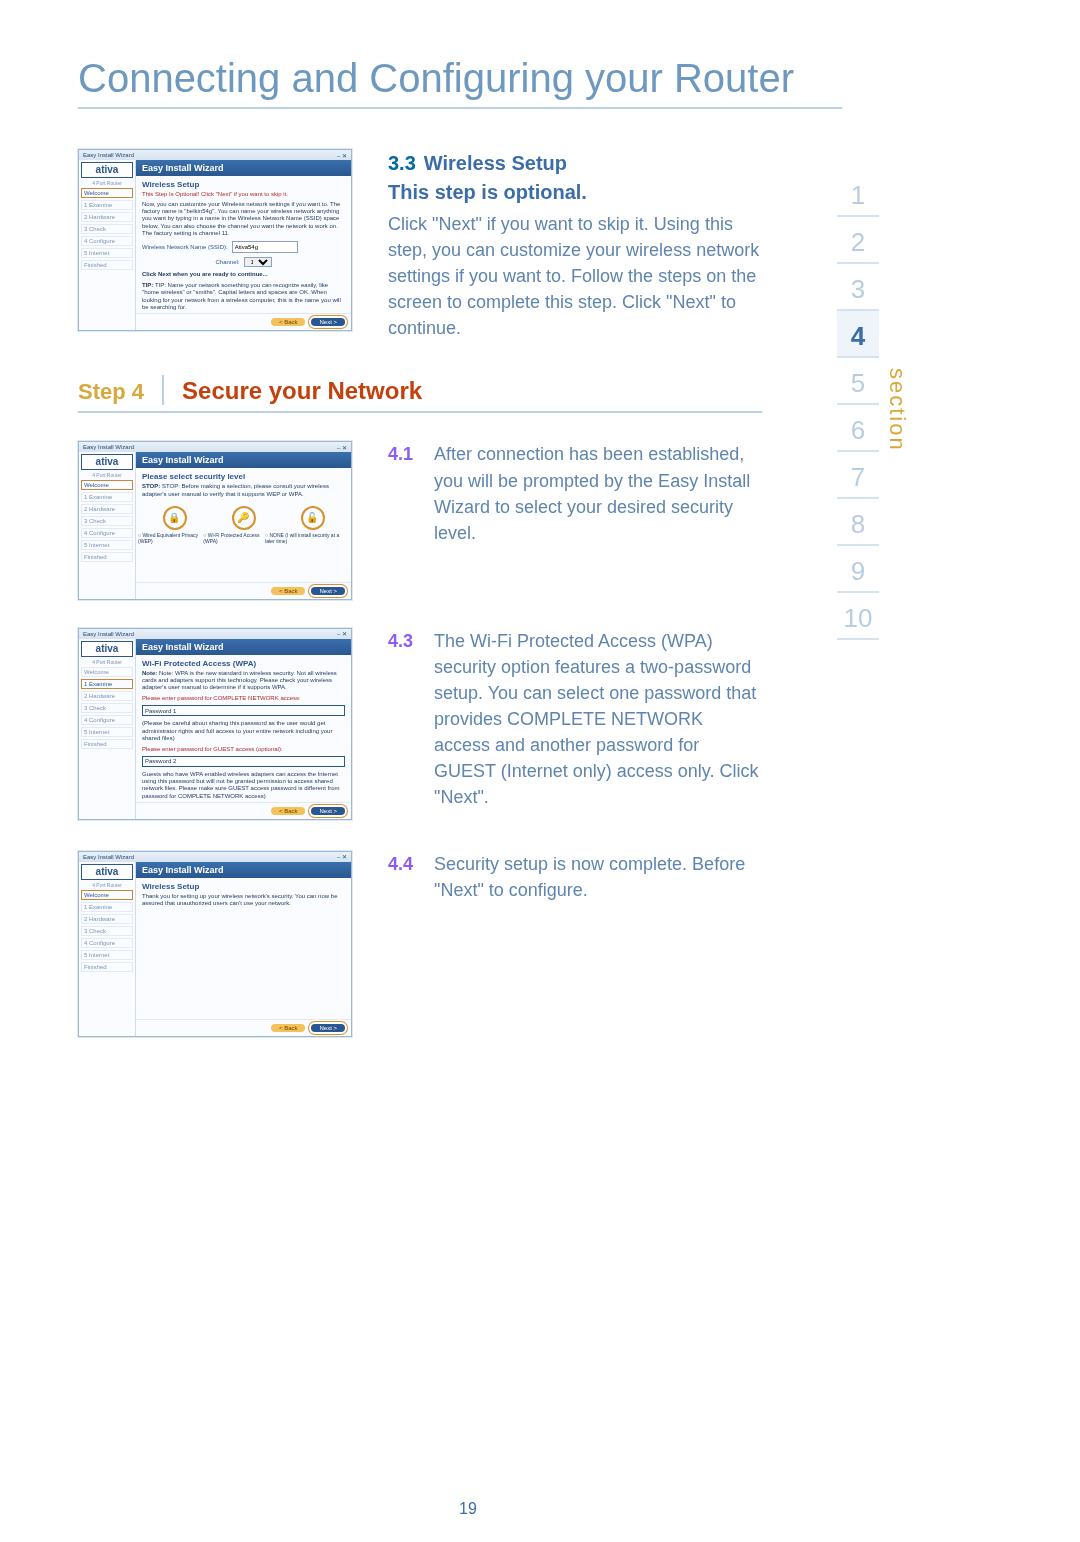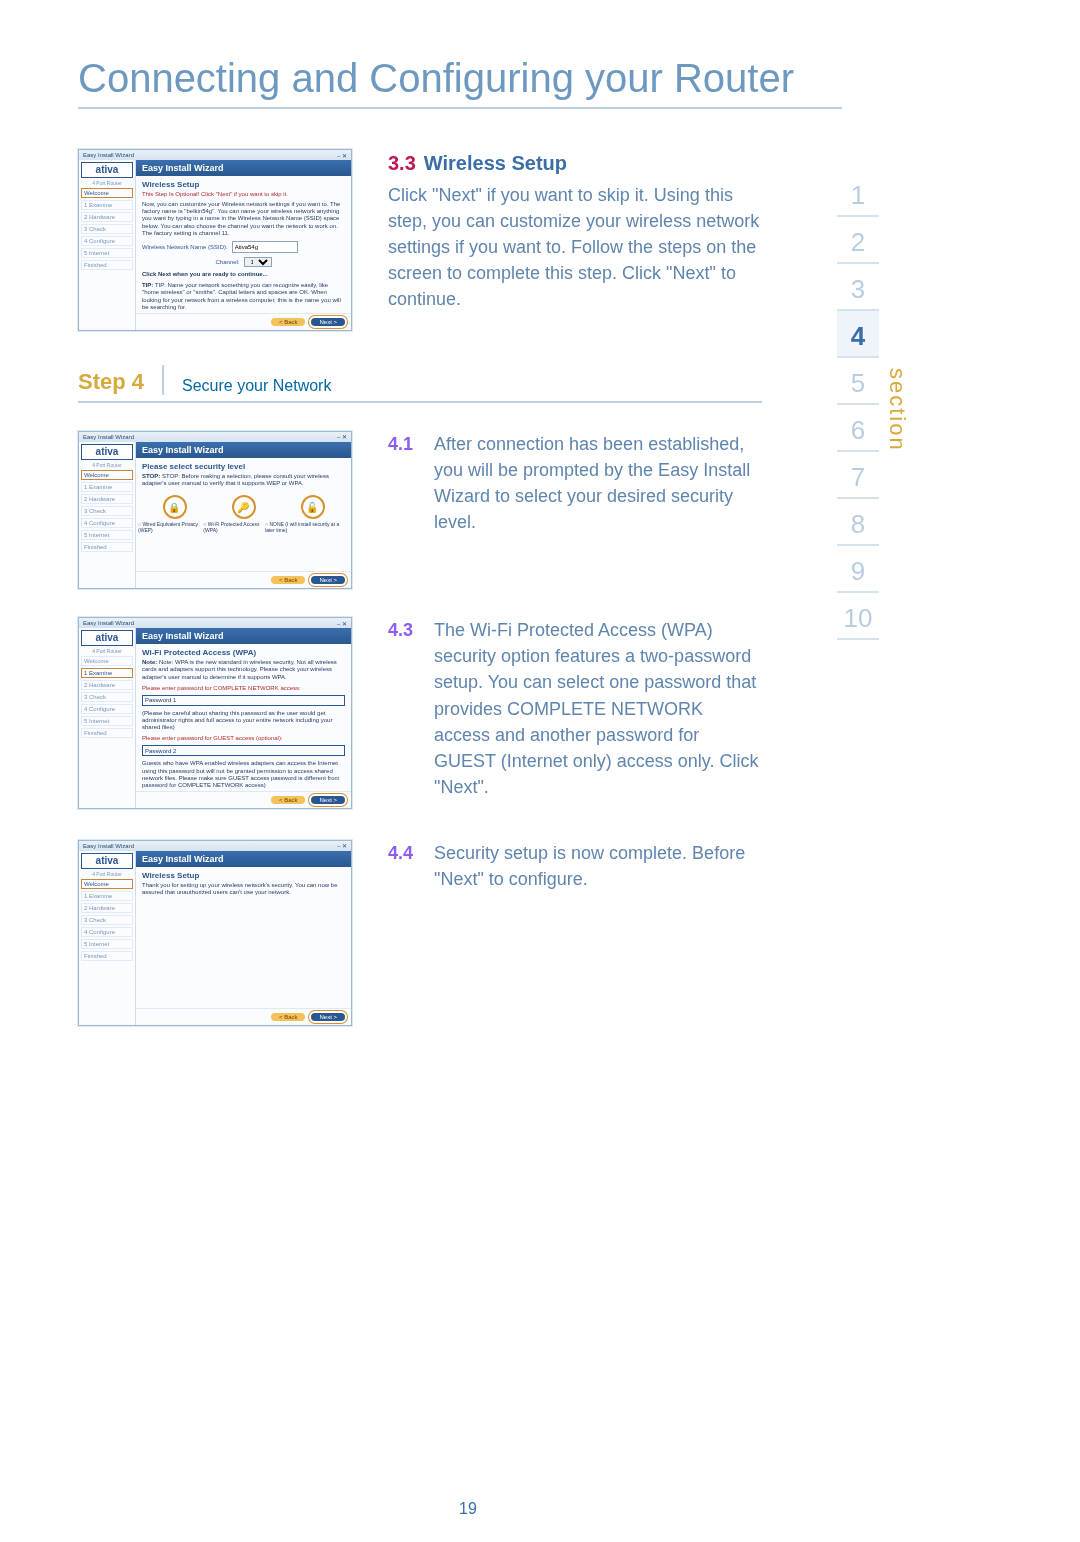--- a/index.html
+++ b/index.html
@@ -132,33 +132,33 @@
     display:flex;align-items:center;justify-content:center;font-size:10px;color:#2a578f;
   }
   .wiz .caps { display:flex; justify-content:space-around; font-size:5px; color:#1b355b; padding:0 2px 4px;}
   .wiz .inputline {
     margin:2px 6px; border:1px solid #2a578f; height:9px; font-size:6px; padding:0 2px;
     color:#1b355b; display:flex; align-items:center;
   }
 
   
   .kicker { font-size:20px; font-weight:700; }
-  .kicker .num { color:#be185d; margin-right:8px; }
+  .kicker .num { color:#0369a1; margin-right:8px; }
   .kicker .t1 { color:#3b6ea8; }
   .optional { color:#3b6ea8; font-weight:700; font-size:20px; }
   .para { color:#5f85ae; font-size:18px; margin-top:4px; }
 
   .stepbar {
     display:flex; align-items:flex-end; gap:18px;
     border-bottom:2px solid #bcd0e3; padding-bottom:6px;
     margin:34px 80px 28px 0;
   }
   .stepbar .s { color:#d7a93c; font-size:22px; font-weight:700; }
   .stepbar .v { width:2px; height:30px; background:#bcd0e3; }
-  .stepbar .n { color:#0369a1; font-size:16px; font-weight:400; }
+  .stepbar .n { color:#c2410c; font-size:24px; font-weight:700; }
 
   .item {
     display:flex; gap:12px; color:#5f85ae; font-size:18px;
     line-height:1.45; margin-bottom:12px;
   }
   .item .inum { color:#8b5cf6; font-weight:700; min-width:34px; }
 
   .pagenum {
     position:absolute; bottom:24px; left:12px; width:100%;
     text-align:center; color:#3b6ea8; font-size:16px;
@@ -228,20 +228,21 @@
               <span class="btn next ring">Next &gt;</span>
             </div>
           </div>
         </div>
       </div>
     </div>
     <div class="textcol">
       <div class="kicker">
         <span class="num">3.3</span><span class="t1">Wireless Setup</span>
       </div>
+      <div class="optional">This step is optional.</div>
       <div class="para">Click "Next" if you want to skip it. Using this step, you can customize your wireless network settings if you want to. Follow the steps on the screen to complete this step. Click "Next" to continue.</div>
     </div>
   </div>
 
   <div class="stepbar">
     <span class="s">Step 4</span>
     <span class="v"></span>
     <span class="n">Secure your Network</span>
   </div>
 

